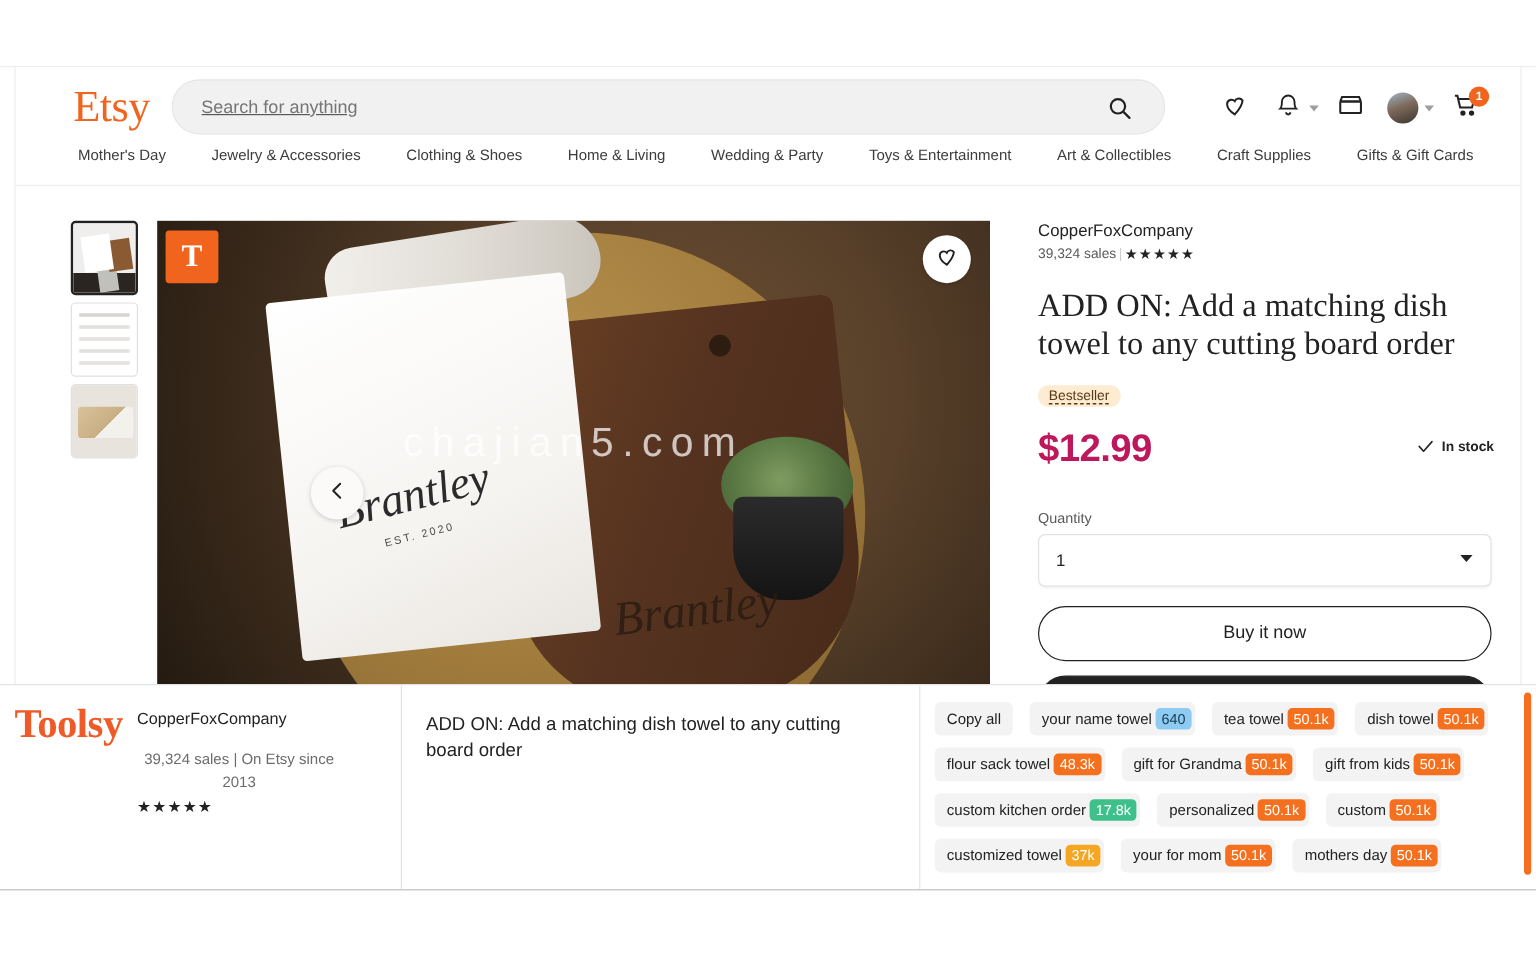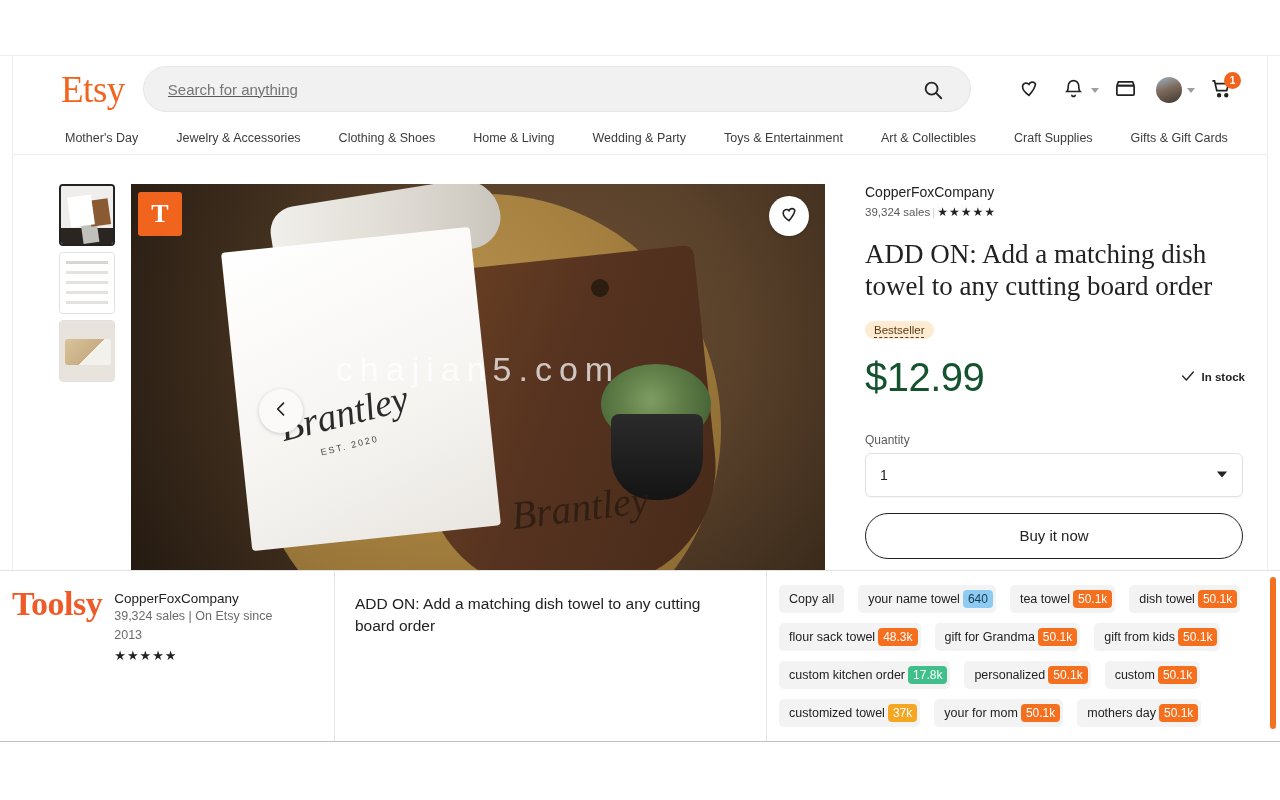--- a/index.html
+++ b/index.html
@@ -90,21 +90,21 @@
   .cart-badge {
     position: absolute; top: 0px; right: 2px;
     min-width: 17px; height: 17px; border-radius: 9px;
     background: #f1641e; color: #fff;
     font-size: 10px; font-weight: 700;
     display: flex; align-items: center; justify-content: center;
     padding: 0 4px;
   }
   .hdr-nav {
     height: 33px;
-    display: flex; align-items: center;
+    display: flex; 
     border-bottom: 1px solid #eeeeee;
     padding-left: 52px;
   }
   .nav-item {
     font-size: 12.5px; color: #3c3c3c;
     margin-right: 38px;
     white-space: nowrap; cursor: pointer;
   }
 
   
@@ -271,21 +271,21 @@
   .bestseller {
     display: inline-block; margin-top: 18px;
     background: #fdebd2; color: #5a3a12;
     font-size: 11.5px; padding: 3px 9px; border-radius: 12px;
     text-decoration: underline; text-decoration-style: dashed;
     text-underline-offset: 3px;
   }
   .price-row {
     margin-top: 16px; display: flex; align-items: center; justify-content: space-between;
   }
-  .price { font-size: 40px; font-weight: 400; color: #14532d; letter-spacing: -0.5px; }
+  .price { font-size: 32px; font-weight: 700; color: #be185d; letter-spacing: -0.5px; }
   .stock { font-size: 11.5px; font-weight: 700; color: #222; display: flex; align-items: center; gap: 6px; }
   .qty-label { margin-top: 33px; font-size: 12px; color: #595959; }
   .qty-select {
     margin-top: 6px; width: 378px; height: 44px;
     background: #fff; border: 1px solid #e1e1e1; border-radius: 6px;
     display: flex; align-items: center; justify-content: space-between;
     padding: 0 14px; cursor: pointer;
     box-shadow: 0 1px 2px rgba(0,0,0,.04);
   }
   .qty-value { font-size: 14px; color: #222; }
@@ -312,21 +312,21 @@
     border-right: 1px solid #e3e3e3;
     display: flex;
   }
   .toolsy-logo {
     font-family: "Liberation Serif", serif;
     font-size: 34px; font-weight: 700; color: #ef5b28;
     margin: 4px 0 0 12px; line-height: 1; letter-spacing: -0.5px;
   }
   .shop-block { margin-left: 12px; margin-top: 8px; }
   .tp-shop-name { font-size: 13.5px; color: #222; }
-  .tp-shop-meta { font-size: 12.5px; color: #6b6b6b; width: 170px; line-height: 1.5; margin-top: 1px; }
+  .tp-shop-meta { font-size: 12.5px; color: #6b6b6b; width: 170px; line-height: 1.5; margin-top: 18px; text-align: center; }
   .tp-stars { font-size: 13px; color: #222; letter-spacing: 1px; margin-top: 3px; }
 
   .tp-col-title {
     width: 432px; padding: 22px 28px 0 20px;
     border-right: 1px solid #e3e3e3;
     font-size: 15.5px; color: #222; line-height: 1.45;
   }
   .tp-col-tags {
     flex: 1; padding: 14px 18px 0 12px;
     display: flex; flex-wrap: wrap; align-content: flex-start;

